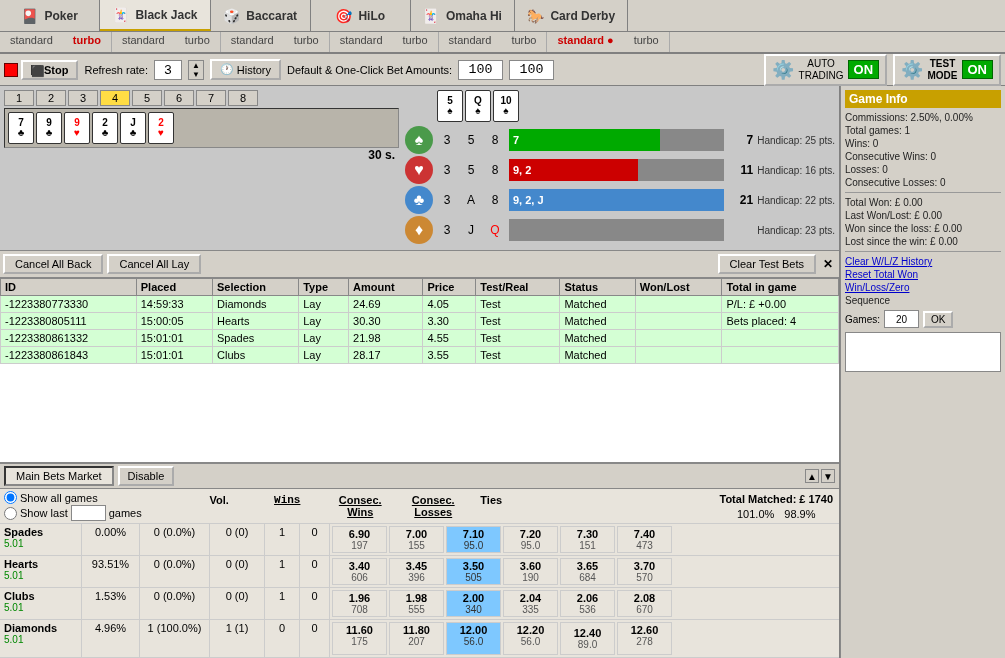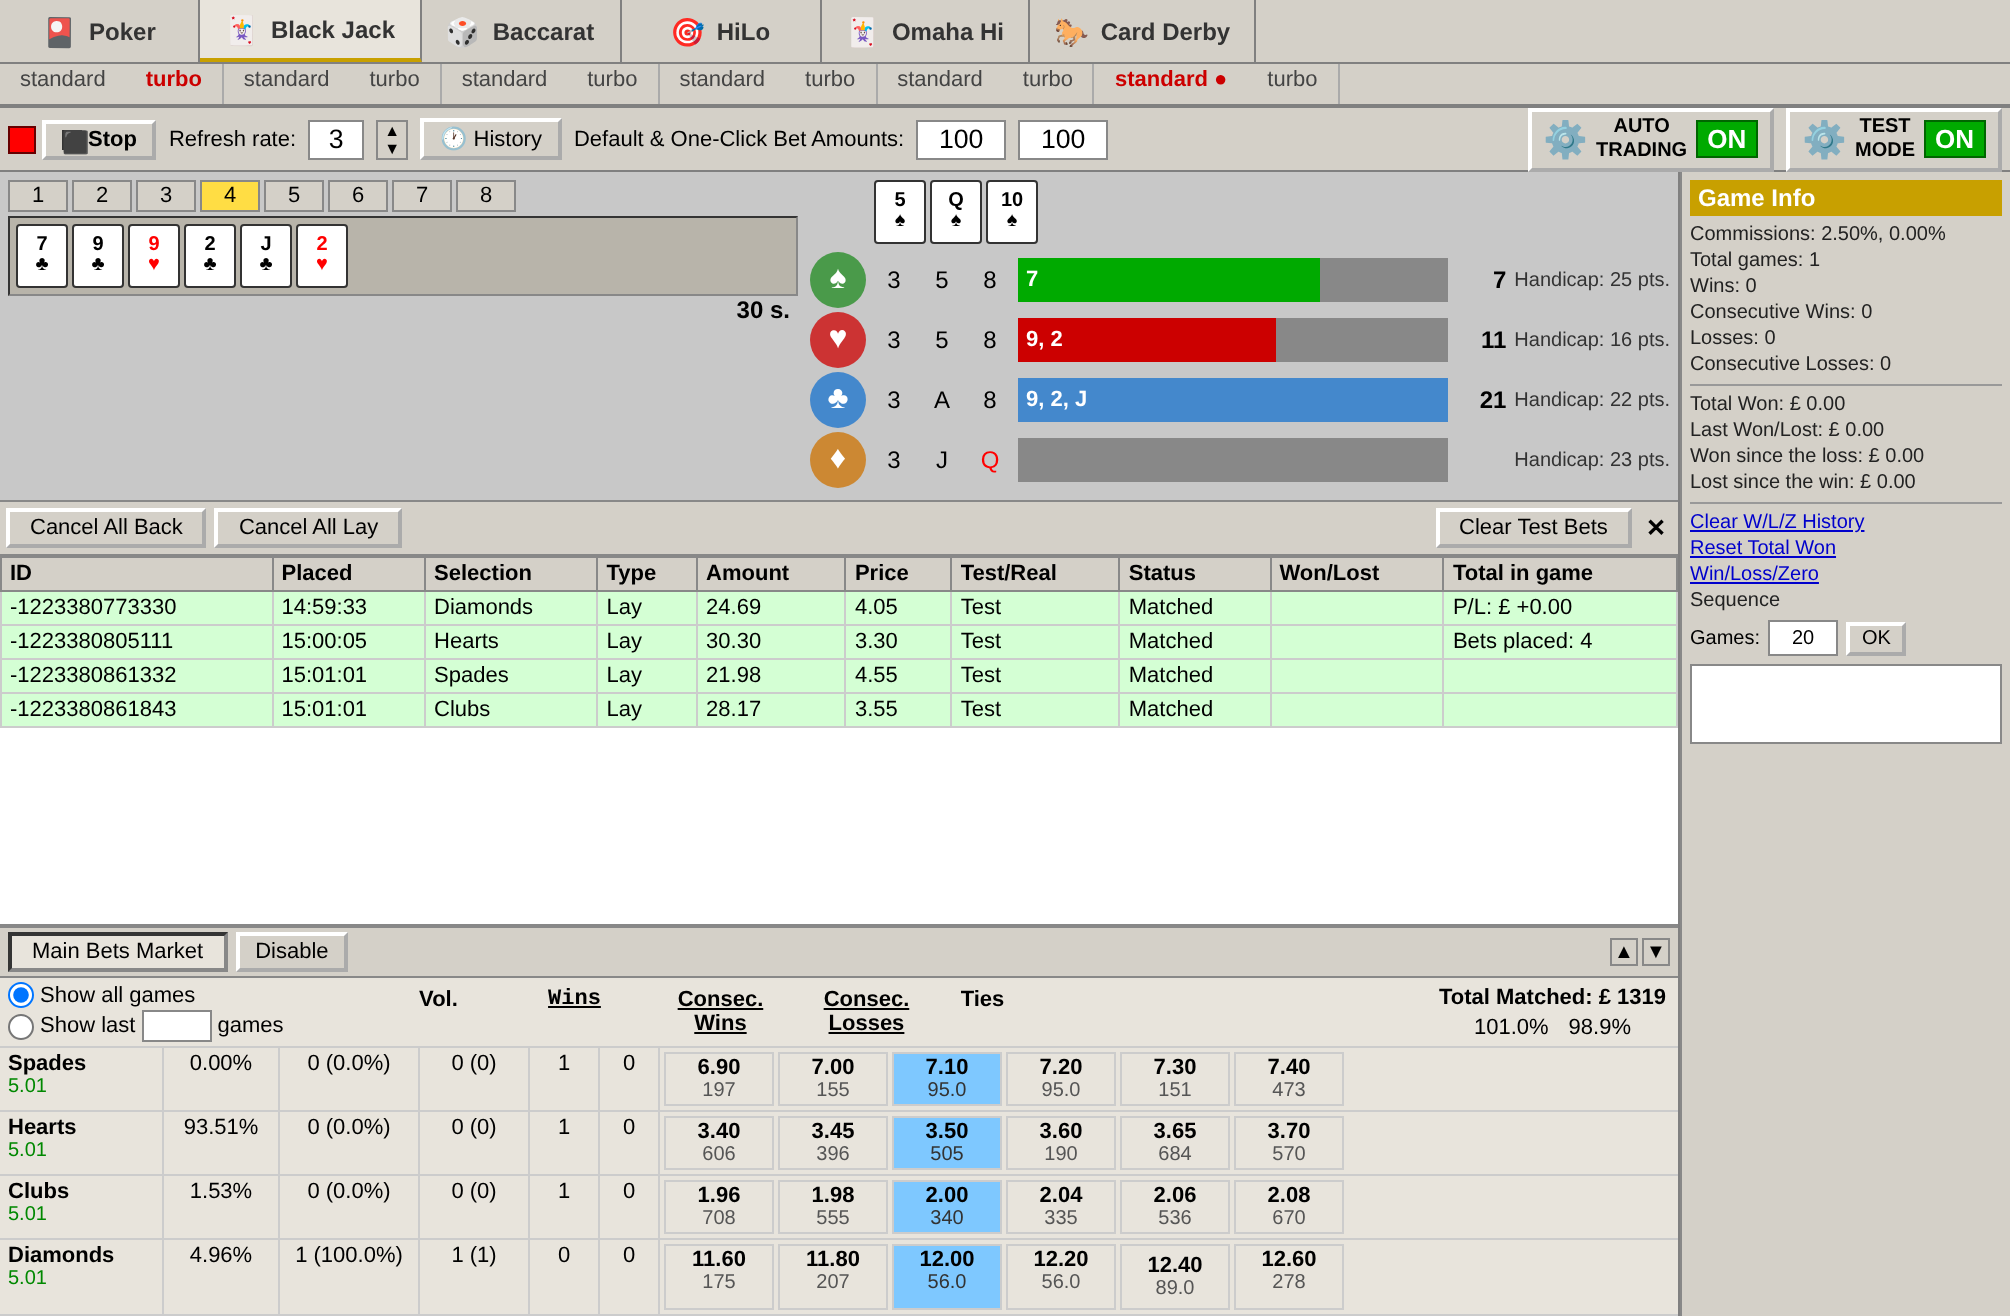--- a/index.html
+++ b/index.html
@@ -19,24 +19,24 @@
     
     .toolbar { display: flex; align-items: center; background: #d4d0c8; border-bottom: 1px solid #808080; height: 32px; padding: 0 4px; gap: 6px; }
     .tb-item { display: flex; align-items: center; gap: 3px; }
     .rec-indicator { width: 14px; height: 14px; background: red; border: 1px solid #600; }
     .stop-btn { background: #d4d0c8; border: 2px outset #fff; padding: 2px 8px; cursor: pointer; font-size: 11px; font-weight: bold; display: flex; align-items: center; gap: 3px; }
     .stop-icon { width: 10px; height: 10px; background: #333; display: inline-block; }
     .refresh-input { width: 28px; height: 20px; border: 1px solid #888; background: white; text-align: center; }
     .spin-btn { display: flex; flex-direction: column; border: 1px solid #888; }
     .spin-up, .spin-down { width: 14px; height: 9px; background: #d4d0c8; border: none; cursor: pointer; font-size: 8px; line-height: 9px; text-align: center; }
     .history-btn { background: #d4d0c8; border: 2px outset #fff; padding: 2px 8px; cursor: pointer; font-size: 11px; display: flex; align-items: center; gap: 3px; }
-    .bet-input { width: 45px; height: 20px; border: 1px solid #888; background: white; text-align: center; }
+    .bet-input { width: 45px; height: 20px; border: 1px solid #888; background: white; text-align: center; font-family: Liberation Mono, monospace; }
     .spacer { flex: 1; }
     .auto-trading-box { display: flex; align-items: center; background: #d4d0c8; border: 2px outset #fff; padding: 2px 6px; gap: 4px; }
-    .auto-trading-label { font-size: 10px; font-weight: bold; text-align: center; line-height: 12px; }
+    .auto-trading-label { font-size: 10px; font-weight: normal; text-align: center; line-height: 12px; }
     .on-badge { background: #00aa00; color: white; font-weight: bold; font-size: 13px; padding: 1px 5px; border: 1px solid #006600; }
     .test-mode-box { display: flex; align-items: center; background: #d4d0c8; border: 2px outset #fff; padding: 2px 6px; gap: 4px; }
     .test-mode-label { font-size: 10px; font-weight: bold; text-align: center; line-height: 12px; }
 
     
     .main-content { display: flex; height: calc(658px - 86px); }
 
     
     .left-panel { width: 840px; display: flex; flex-direction: column; border-right: 1px solid #808080; }
 
@@ -435,21 +435,21 @@
           </label>
         </div>
         <div style="font-size:11px;font-weight:bold;margin-left:40px;display:flex;gap:8px;">
           <span style="width:55px;text-align:center;">Vol.</span>
           <span style="width:65px;text-align:center;text-decoration:underline;cursor:pointer;font-family:Liberation Mono, monospace;">Wins</span>
           <span style="width:65px;text-align:center;text-decoration:underline;cursor:pointer;">Consec. Wins</span>
           <span style="width:65px;text-align:center;text-decoration:underline;cursor:pointer;">Consec. Losses</span>
           <span style="width:35px;text-align:center;">Ties</span>
         </div>
         <div style="margin-left:auto;text-align:center;">
-          <div class="total-matched">Total Matched: £ 1319</div>
+          <div class="total-matched">Total Matched: £ 1740</div>
           <div class="pct-row">
             <span>101.0%</span>
             <span>98.9%</span>
           </div>
         </div>
       </div>
 
       <div>
 
         <div style="display:flex;align-items:stretch;border-bottom:1px solid #ccc;background:#e8e4dc;">

